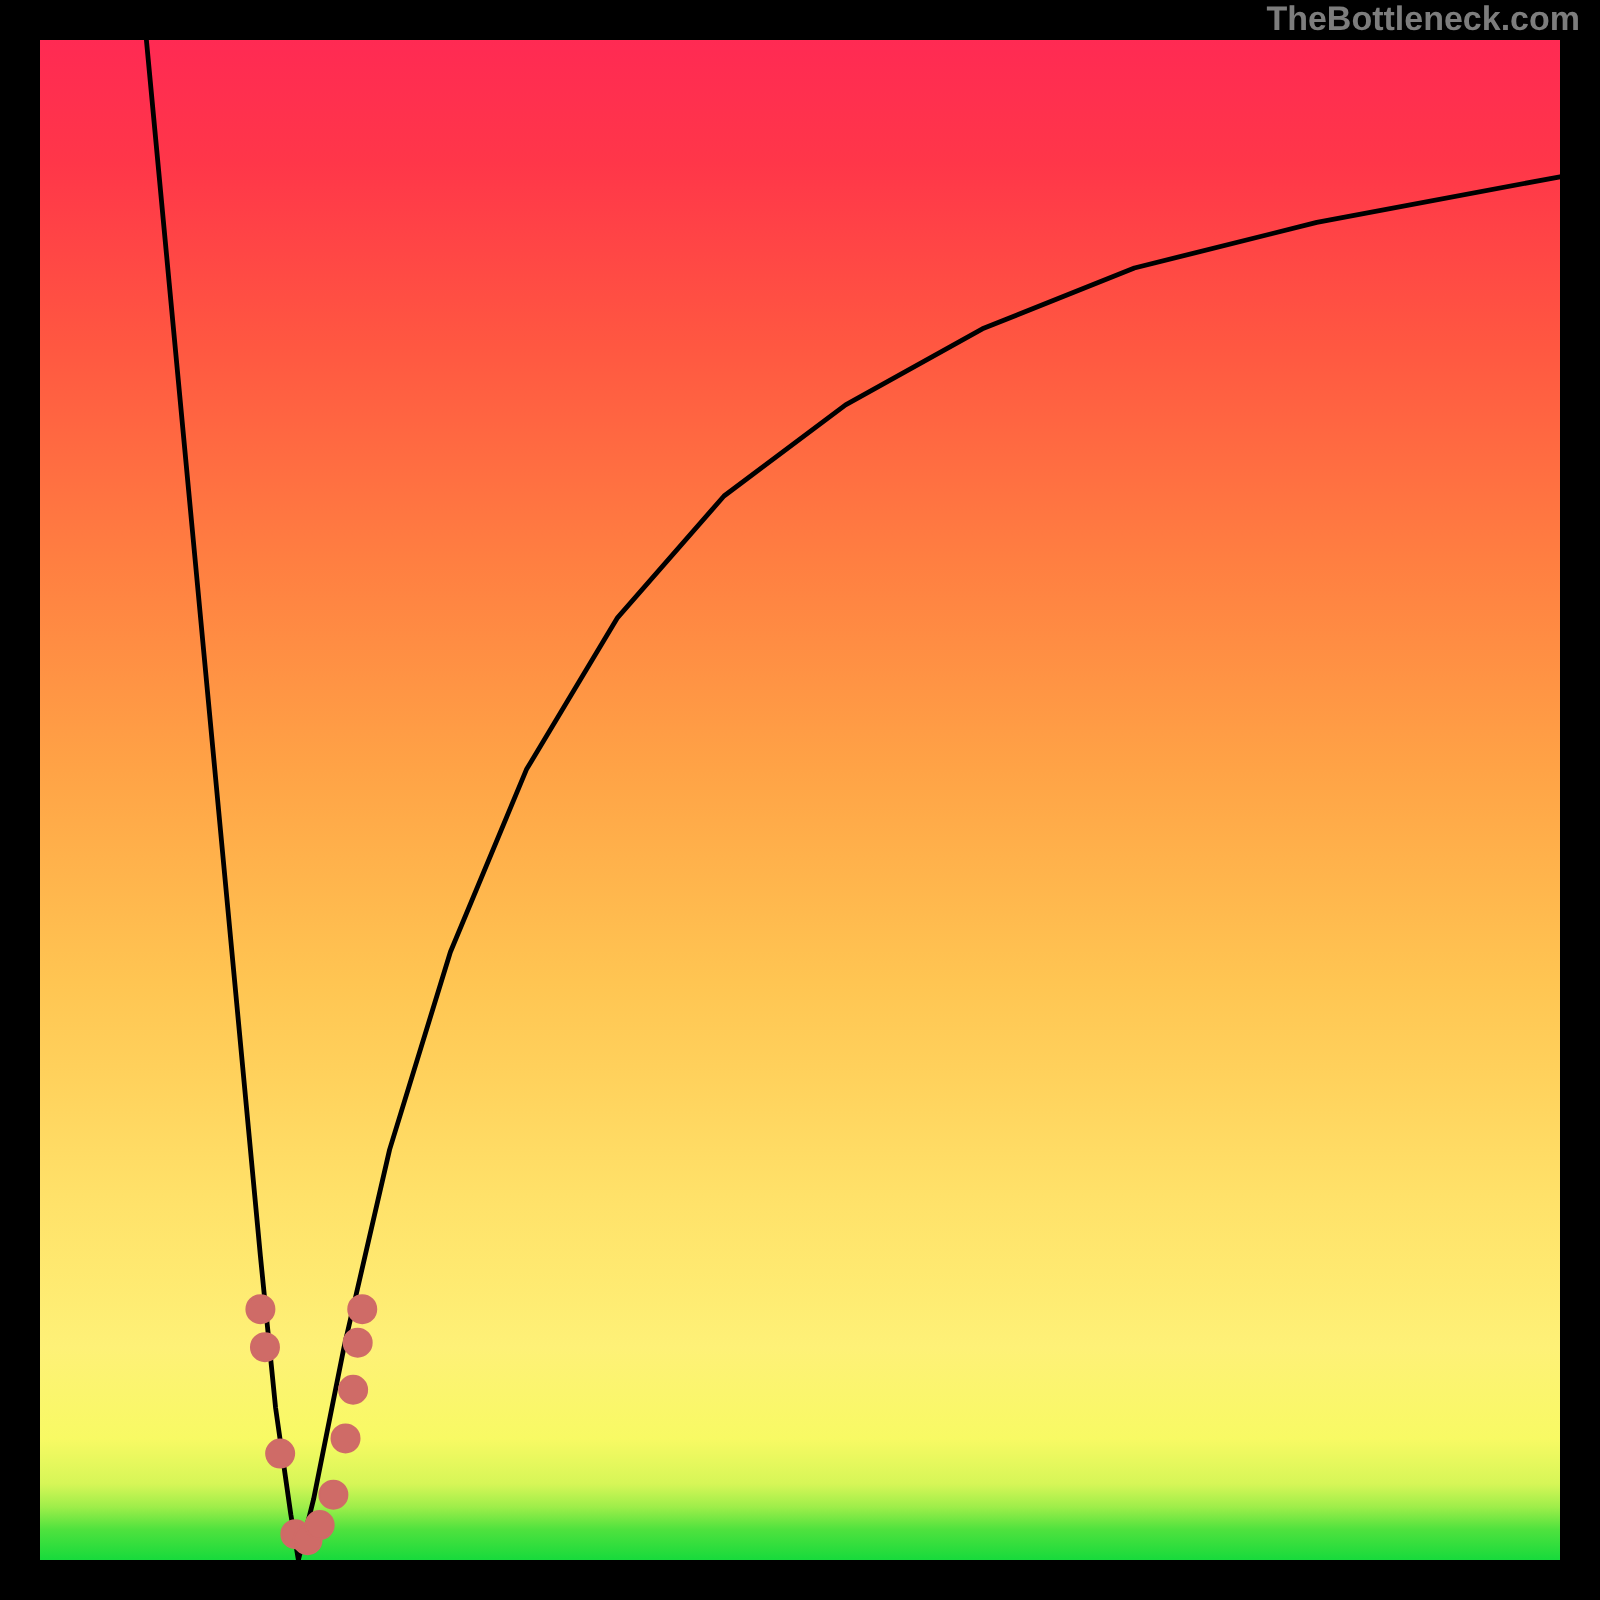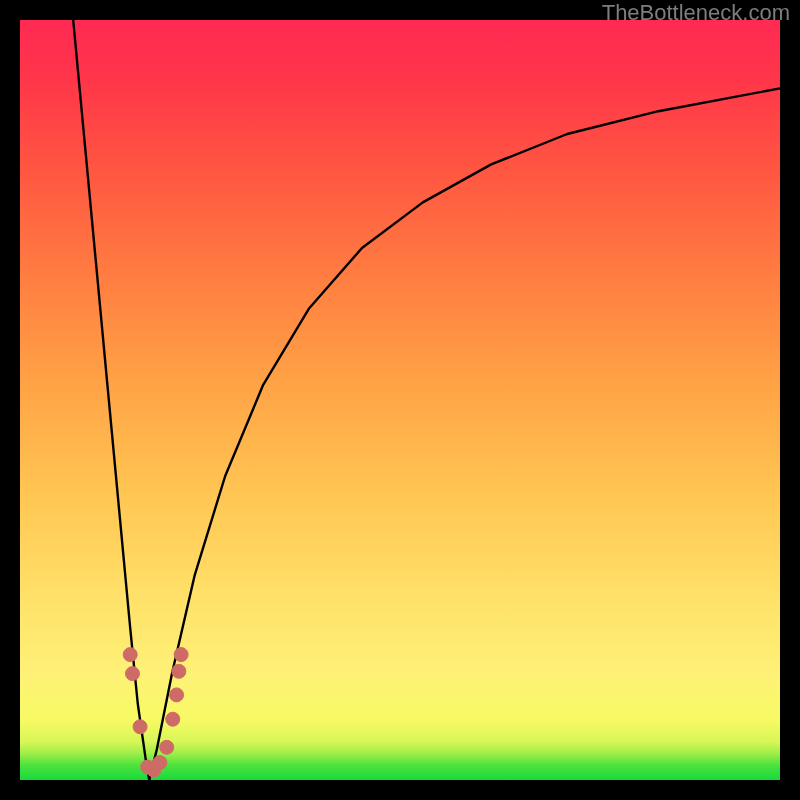--- a/index.html
+++ b/index.html
@@ -58,22 +58,22 @@
   .marker {
     fill: #cf6b67;
     stroke: #cf6b67;
   }
   .watermark {
     position: absolute;
     top: 0;
     right: 10px;
     color: #7d7d7d;
     font-family: Arial, Helvetica, sans-serif;
-    font-size: 22px;
-    font-weight: 400;
+    font-size: 17px;
+    font-weight: 700;
     user-select: none;
   }
 </style>
 </head>
 <body>
 
 <div class="frame">
   <div class="plot">
     <svg class="curves" viewBox="0 0 760 760">
       <path id="left-branch" class="curve" d="M53.20 0.00 L64.60 121.60 L76.00 243.20 L87.40 364.80 L98.80 486.40 L110.20 608.00 L117.80 684.00 L125.40 737.20 L129.20 760.00"></path>

